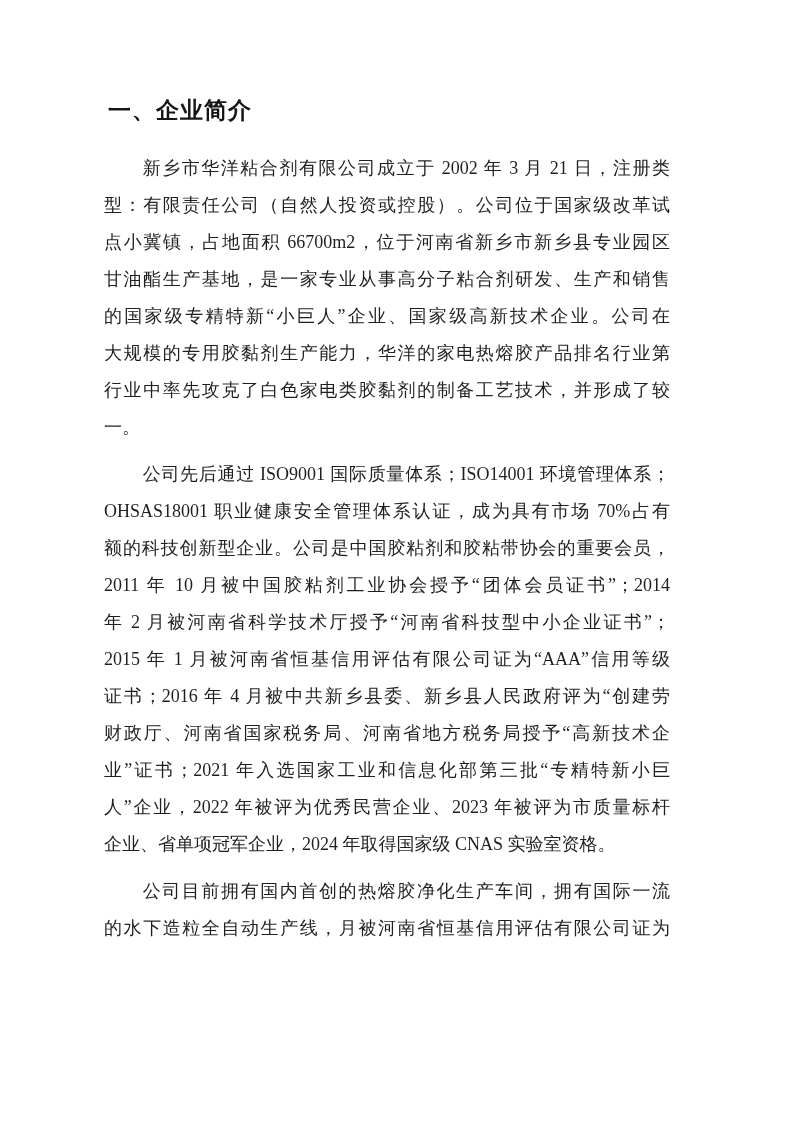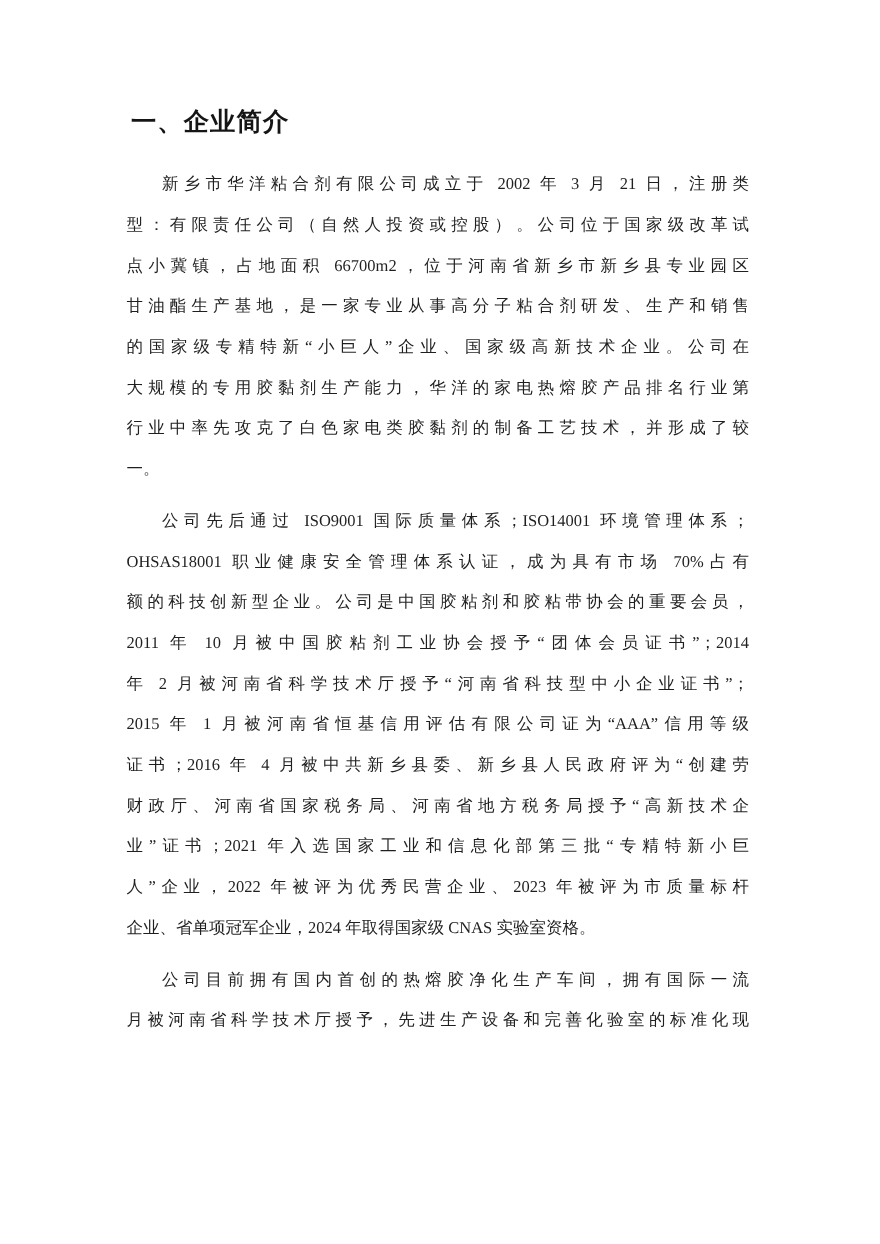--- a/index.html
+++ b/index.html
@@ -11,38 +11,38 @@
     position: relative;
     width: 800px;
     height: 1131px;
     background: #ffffff;
     overflow: hidden;
     font-family: "Liberation Serif", "DejaVu Serif", serif;
     color: #1f1f1f;
   }
   .content {
     position: absolute;
-    left: 115px;
+    left: 104px;
     top: 96px;
     width: 566px;
   }
   .doc-heading {
     font-size: 23px;
     font-weight: bold;
     letter-spacing: 1px;
     line-height: 30px;
     margin: 0 0 24px 4px;
     color: #151515;
   }
   .paragraph {
     margin: 0 0 10px 0;
   }
   
   .line {
-    font-size: 15px;
+    font-size: 18px;
     line-height: 37px;
     height: 37px;
     overflow: hidden;
     text-align: justify;
     text-justify: inter-character;
   }
   .line::after {
     content: "";
     display: inline-block;
     width: 100%;
@@ -83,17 +83,17 @@
           <div class="line">年 2 月被河南省科学技术厅授予“河南省科技型中小企业证书”；</div>
           <div class="line">2015 年 1 月被河南省恒基信用评估有限公司证为“AAA”信用等级</div>
           <div class="line">证书；2016 年 4 月被中共新乡县委、新乡县人民政府评为“创建劳</div>
           <div class="line">财政厅、河南省国家税务局、河南省地方税务局授予“高新技术企</div>
           <div class="line">业”证书；2021 年入选国家工业和信息化部第三批“专精特新小巨</div>
           <div class="line">人”企业，2022 年被评为优秀民营企业、2023 年被评为市质量标杆</div>
           <div class="line no-justify">企业、省单项冠军企业，2024 年取得国家级 CNAS 实验室资格。</div>
         </div>
         <div class="paragraph">
           <div class="line indent">公司目前拥有国内首创的热熔胶净化生产车间，拥有国际一流</div>
-          <div class="line">月被河南省科学技术厅授予，先进生产设备和完善化验室的标准化现</div>
+          <div class="line">的水下造粒全自动生产线，月被河南省恒基信用评估有限公司证为</div>
         </div>
       </div>
   </div>
 </div>
 
 </body></html>

